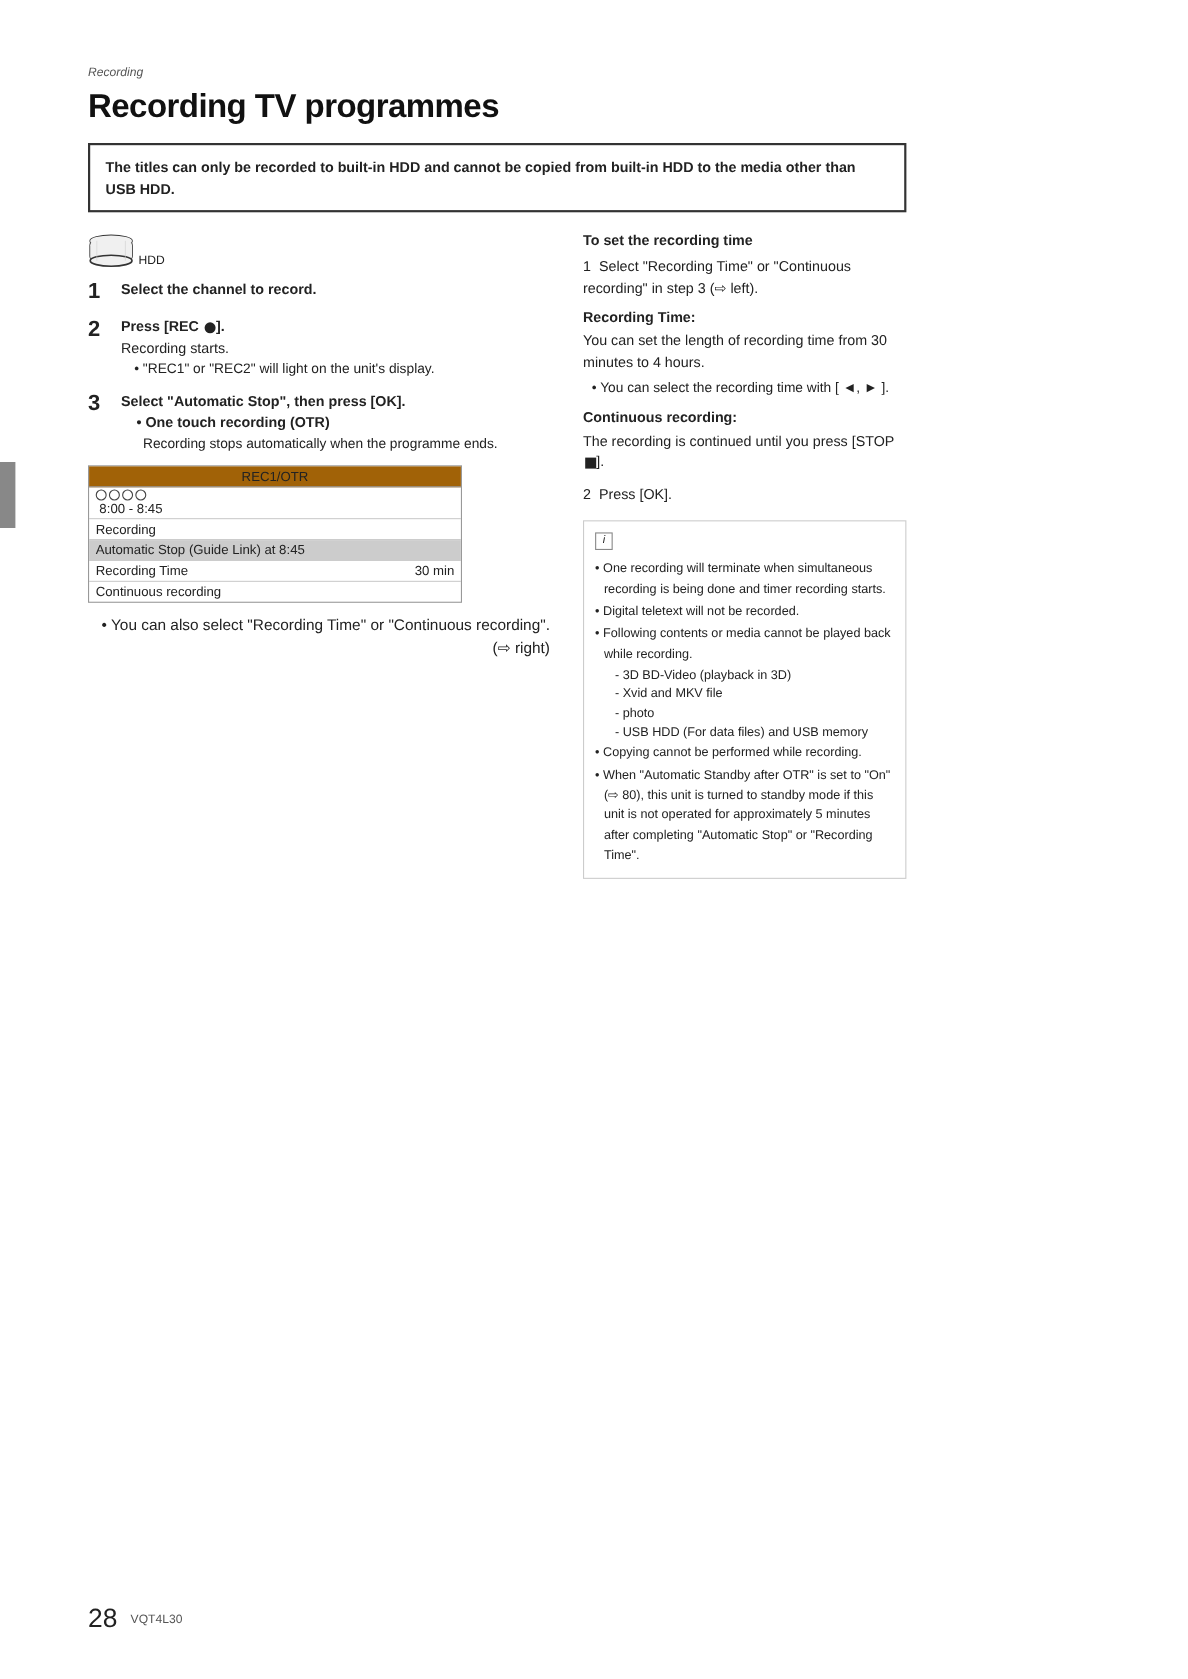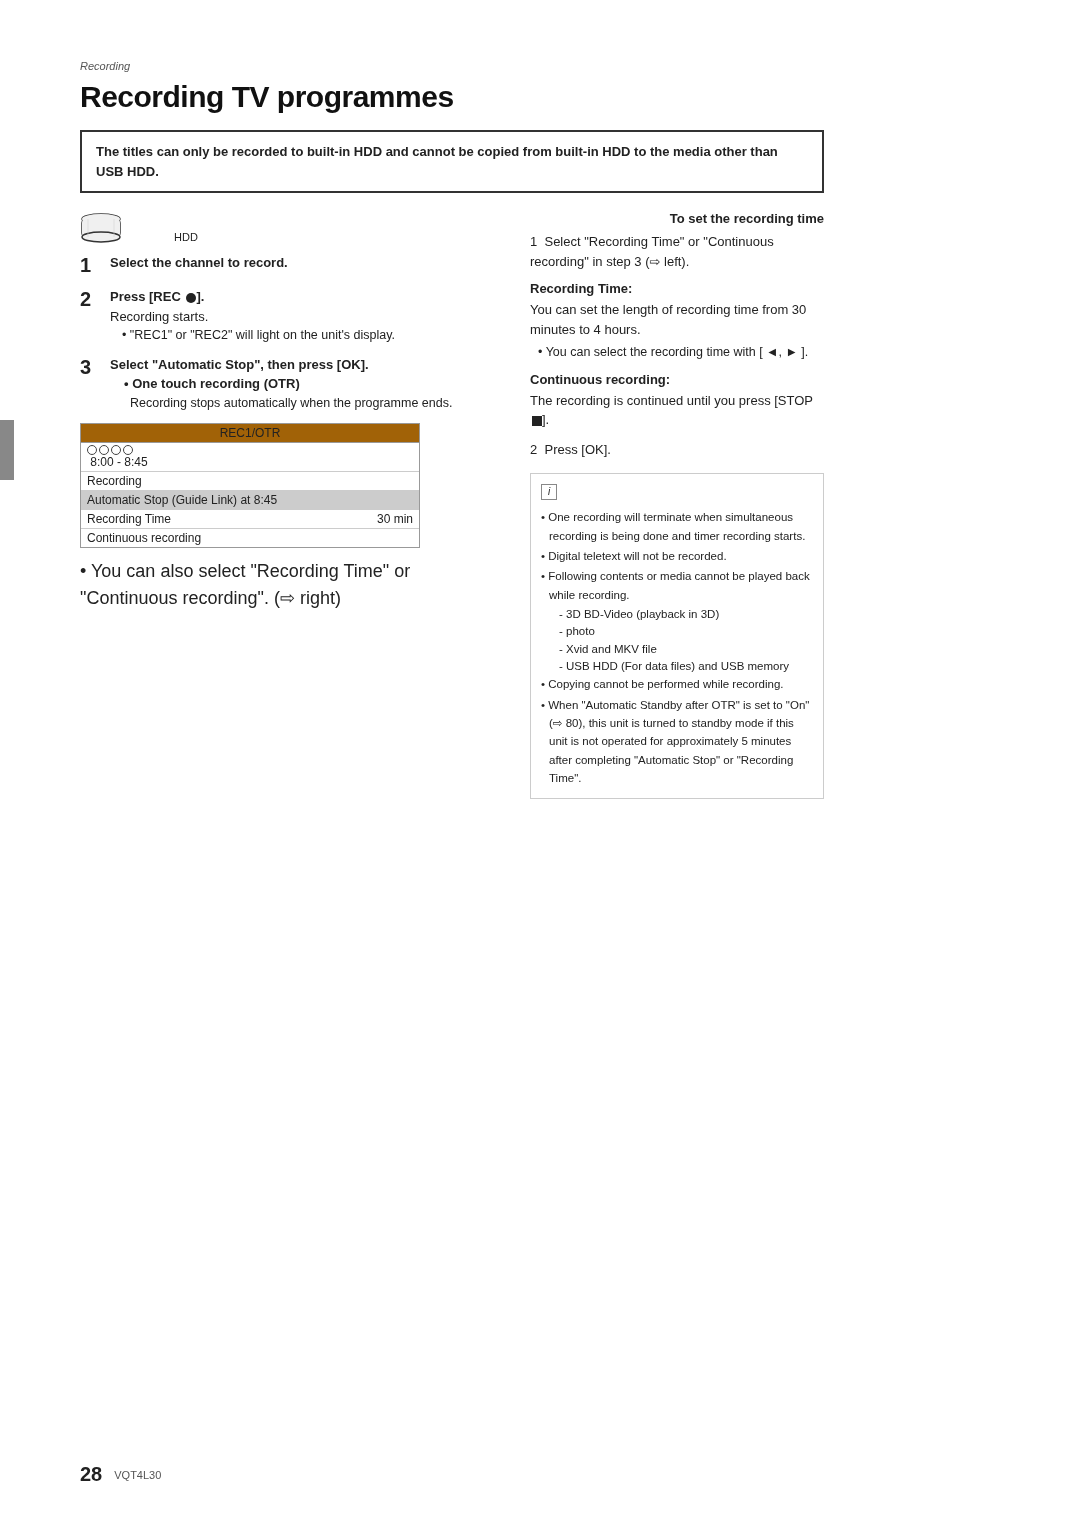--- a/index.html
+++ b/index.html
@@ -66,21 +66,20 @@
       position: relative;
     }
     .hdd-icon svg {
       width: 42px;
       height: 32px;
     }
     .hdd-label {
       font-size: 11px;
       vertical-align: bottom;
       line-height: 1;
-      margin-left: 48px;
     }
     .note-text {
       font-size: 12.5px;
       margin-left: 4px;
       margin-bottom: 14px;
       line-height: 1.5;
     }
     .step {
       display: flex;
       gap: 8px;
@@ -162,31 +161,31 @@
       align-items: center;
     }
     .circle {
       width: 10px;
       height: 10px;
       border: 1.5px solid #444;
       border-radius: 50%;
       display: inline-block;
     }
     .also-select {
-      font-size: 18px;
+      font-size: 14px;
       margin-top: 6px;
       line-height: 1.5;
+      text-align: right;
     }
 
     
     .section-heading {
       font-weight: bold;
       font-size: 13px;
       margin-bottom: 6px;
-      text-align: right;
     }
     .section-intro {
       font-size: 13px;
       margin-bottom: 4px;
       line-height: 1.5;
     }
     .subsection-heading {
       font-weight: bold;
       font-size: 13px;
       margin-top: 10px;
@@ -249,22 +248,22 @@
     .page-footer {
       position: absolute;
       bottom: 40px;
       left: 80px;
       right: 80px;
       display: flex;
       align-items: center;
       gap: 12px;
     }
     .page-num {
-      font-size: 20px;
-      font-weight: bold;
+      font-size: 24px;
+      font-weight: normal;
     }
     .footer-code {
       font-size: 11px;
       color: #555;
     }
     .step3-bullet {
       margin-left: 14px;
       font-size: 13px;
       line-height: 1.5;
     }
@@ -401,22 +400,22 @@
       </div>
 
       <div class="info-box">
         <div style="margin-bottom:4px;">
           <span class="info-box-icon" style="font-size:10px; font-style:italic;">i</span>
         </div>
         <div class="info-item">One recording will terminate when simultaneous recording is being done and timer recording starts.</div>
         <div class="info-item">Digital teletext will not be recorded.</div>
         <div class="info-item">Following contents or media cannot be played back while recording.</div>
         <div class="info-sub">3D BD-Video (playback in 3D)</div>
+        <div class="info-sub">Xvid and MKV file</div>
         <div class="info-sub">photo</div>
-        <div class="info-sub">Xvid and MKV file</div>
         <div class="info-sub">USB HDD (For data files) and USB memory</div>
         <div class="info-item">Copying cannot be performed while recording.</div>
         <div class="info-item">When "Automatic Standby after OTR" is set to "On" (⇨ 80), this unit is turned to standby mode if this unit is not operated for approximately 5 minutes after completing "Automatic Stop" or "Recording Time".</div>
       </div>
 
     </div>
   </div>
 
   <div class="page-footer">
     <span class="page-num">28</span>

